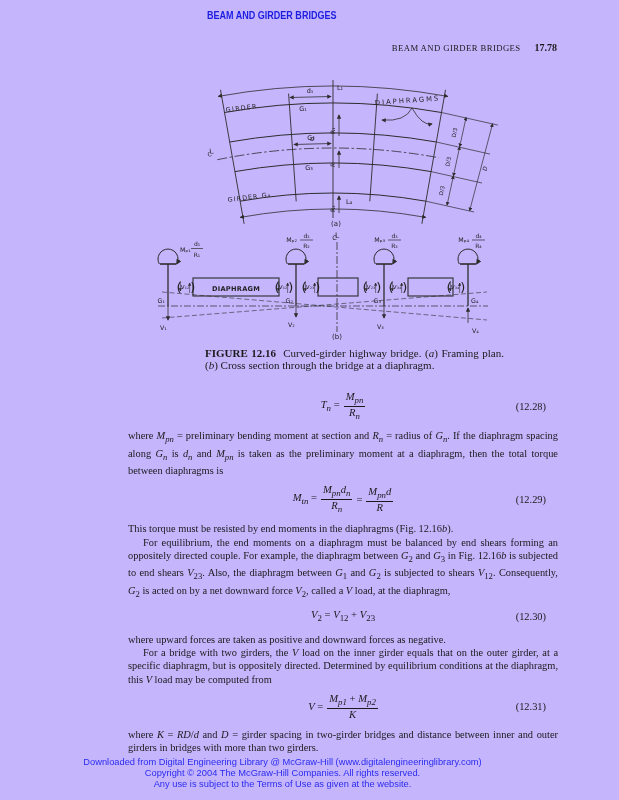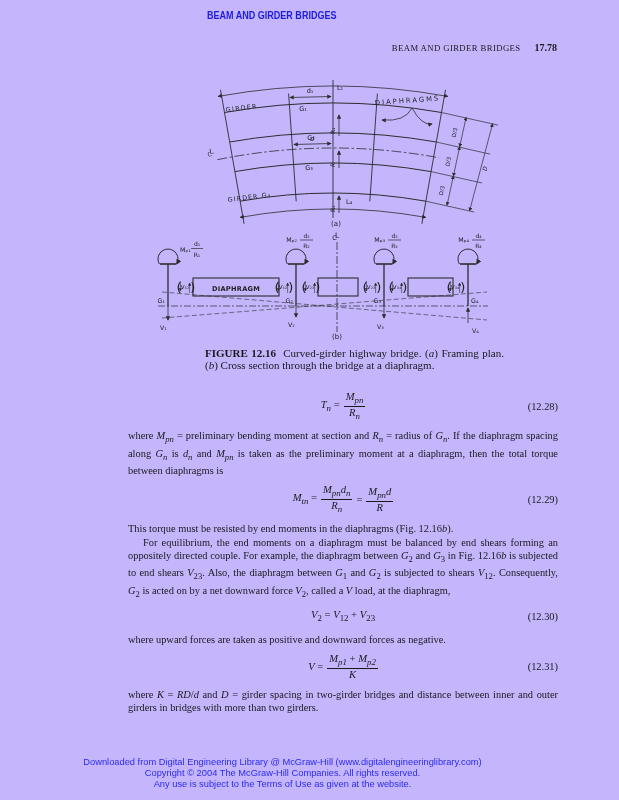--- a/index.html
+++ b/index.html
@@ -20,21 +20,21 @@
   svg .ln{stroke:#2d2d2d;fill:none;}
   
   .cap{position:absolute;left:193px;top:336px;width:299px;font-size:11px;line-height:11.6px;
        text-align:justify;margin:12px;}
   .cap b{font-weight:bold;}
   
   .body{position:absolute;left:128px;top:384px;width:430px;font-size:10.4px;line-height:13.3px;}
   .body p{margin:0;text-align:justify;}
   .body p.sp{margin-top:5px;}
   .indent{text-indent:15px;}
-  .eqrow{position:relative;text-align:center;margin:7px 0;}
+  .eqrow{position:relative;text-align:center;margin:7px 12px;}
   .eqrow .formula{display:inline-flex;align-items:center;gap:4px;font-size:10.6px;}
   .eqnum{position:absolute;right:0;top:50%;transform:translateY(-50%);font-size:10.4px;}
   .frac{display:inline-flex;flex-direction:column;align-items:center;vertical-align:middle;line-height:12px;}
   .frac .fn{padding:0 2px;border-bottom:.9px solid #1a1a1a;}
   .frac .fd{padding:0 2px;}
   
   .footer{position:absolute;left:16px;top:757px;width:533px;text-align:center;
           font-family:"Liberation Sans",sans-serif;font-size:9.3px;line-height:11px;color:#2b2bee;}
   .footer div{white-space:nowrap;}
 </style>
@@ -267,20 +267,21 @@
     <p class="indent">For equilibrium, the end moments on a diaphragm must be balanced by end shears forming an oppositely directed couple. For example, the diaphragm between <i>G</i><sub>2</sub> and <i>G</i><sub>3</sub> in Fig. 12.16<i>b</i> is subjected to end shears <i>V</i><sub>23</sub>. Also, the diaphragm between <i>G</i><sub>1</sub> and <i>G</i><sub>2</sub> is subjected to shears <i>V</i><sub>12</sub>. Consequently, <i>G</i><sub>2</sub> is acted on by a net downward force <i>V</i><sub>2</sub>, called a <i>V</i> load, at the diaphragm,</p>
 
     <div class="eqrow">
       <span class="formula">
           <span><i>V</i><sub>2</sub> = <i>V</i><sub>12</sub> + <i>V</i><sub>23</sub></span>
         </span>
       <span class="eqnum">(12.30)</span>
     </div>
 
     <p class="sp">where upward forces are taken as positive and downward forces as negative.</p>
+    <p class="indent">For a bridge with two girders, the <i>V</i> load on the inner girder equals that on the outer girder, at a specific diaphragm, but is oppositely directed. Determined by equilibrium conditions at the diaphragm, this <i>V</i> load may be computed from</p>
 
     <div class="eqrow">
       <span class="formula">
         <span><i>V</i> =</span>
         <span class="frac">
           <span class="fn"><i>M<sub>p1</sub></i> + <i>M<sub>p2</sub></i></span>
           <span class="fd"><i>K</i></span>
         </span>
       </span>
       <span class="eqnum">(12.31)</span>

